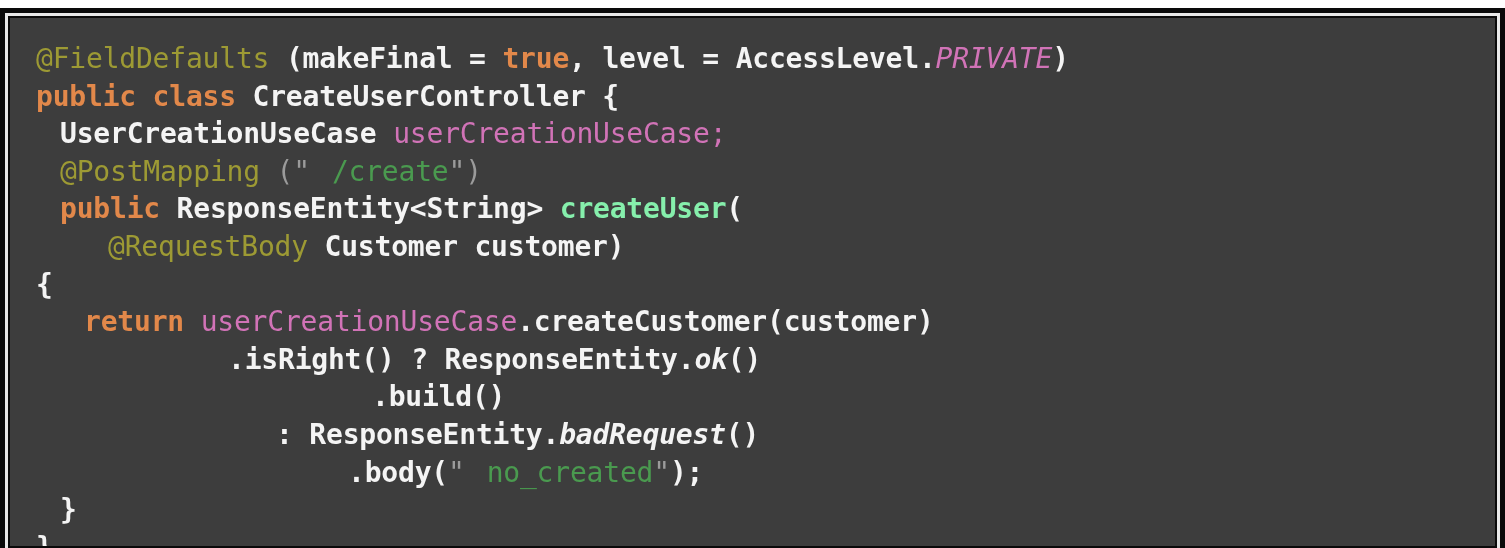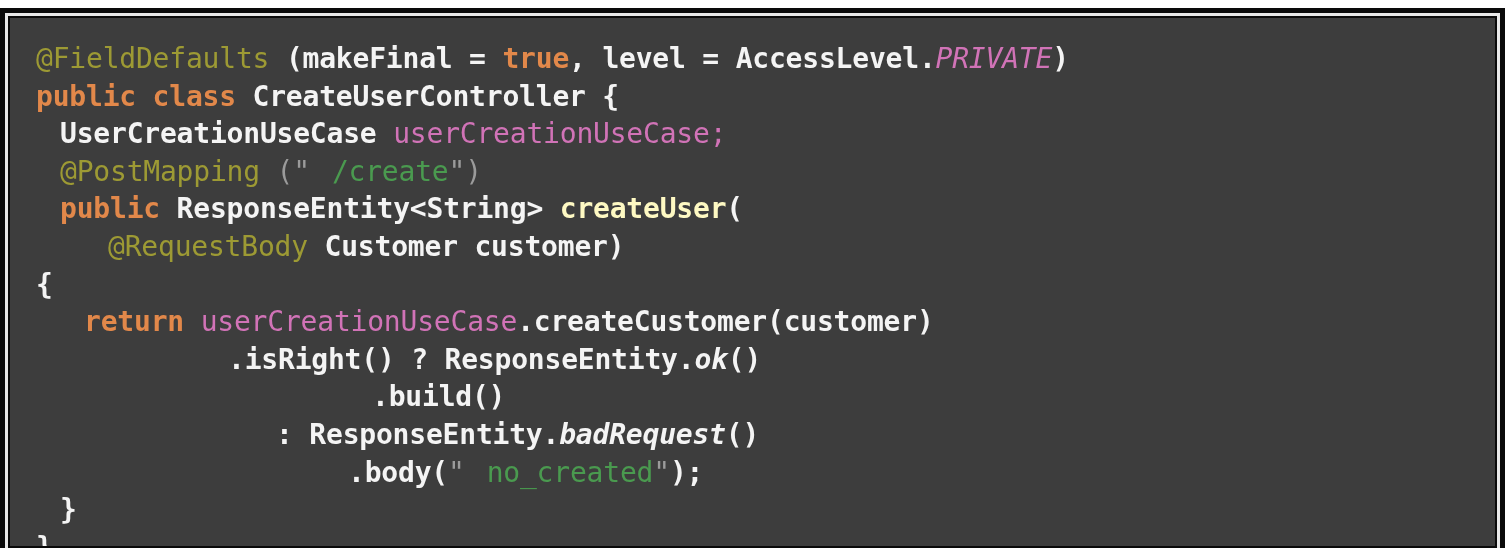--- a/index.html
+++ b/index.html
@@ -61,21 +61,21 @@
     color: #f2f2f2;
     letter-spacing: -0.2px;
   }
 
   
   .tok-plain      { color: #f4f4f4; font-weight: bold; }
   .tok-keyword    { color: #e2884a; font-weight: bold; }
   .tok-annotation { color: #9d9a34; font-weight: normal; }
   .tok-field      { color: #d173b7; font-weight: normal; }
   .tok-static     { color: #d173b7; font-weight: normal; font-style: italic; }
-  .tok-method     { color: #fef9c3; font-weight: bold; }
+  .tok-method     { color: #86efac; font-weight: bold; }
   .tok-string     { color: #4a9a4f; font-weight: normal; margin-left: 22px; }
   .tok-quote      { color: #9b9b9b; font-weight: normal; }
   .tok-italic     { color: #f4f4f4; font-weight: bold; font-style: italic; margin-top: 40px; }
 </style>
 </head>
 <body>
 
 <div id="code-figure">
   <div id="code-frame-inner">
     <div id="code-surface">

